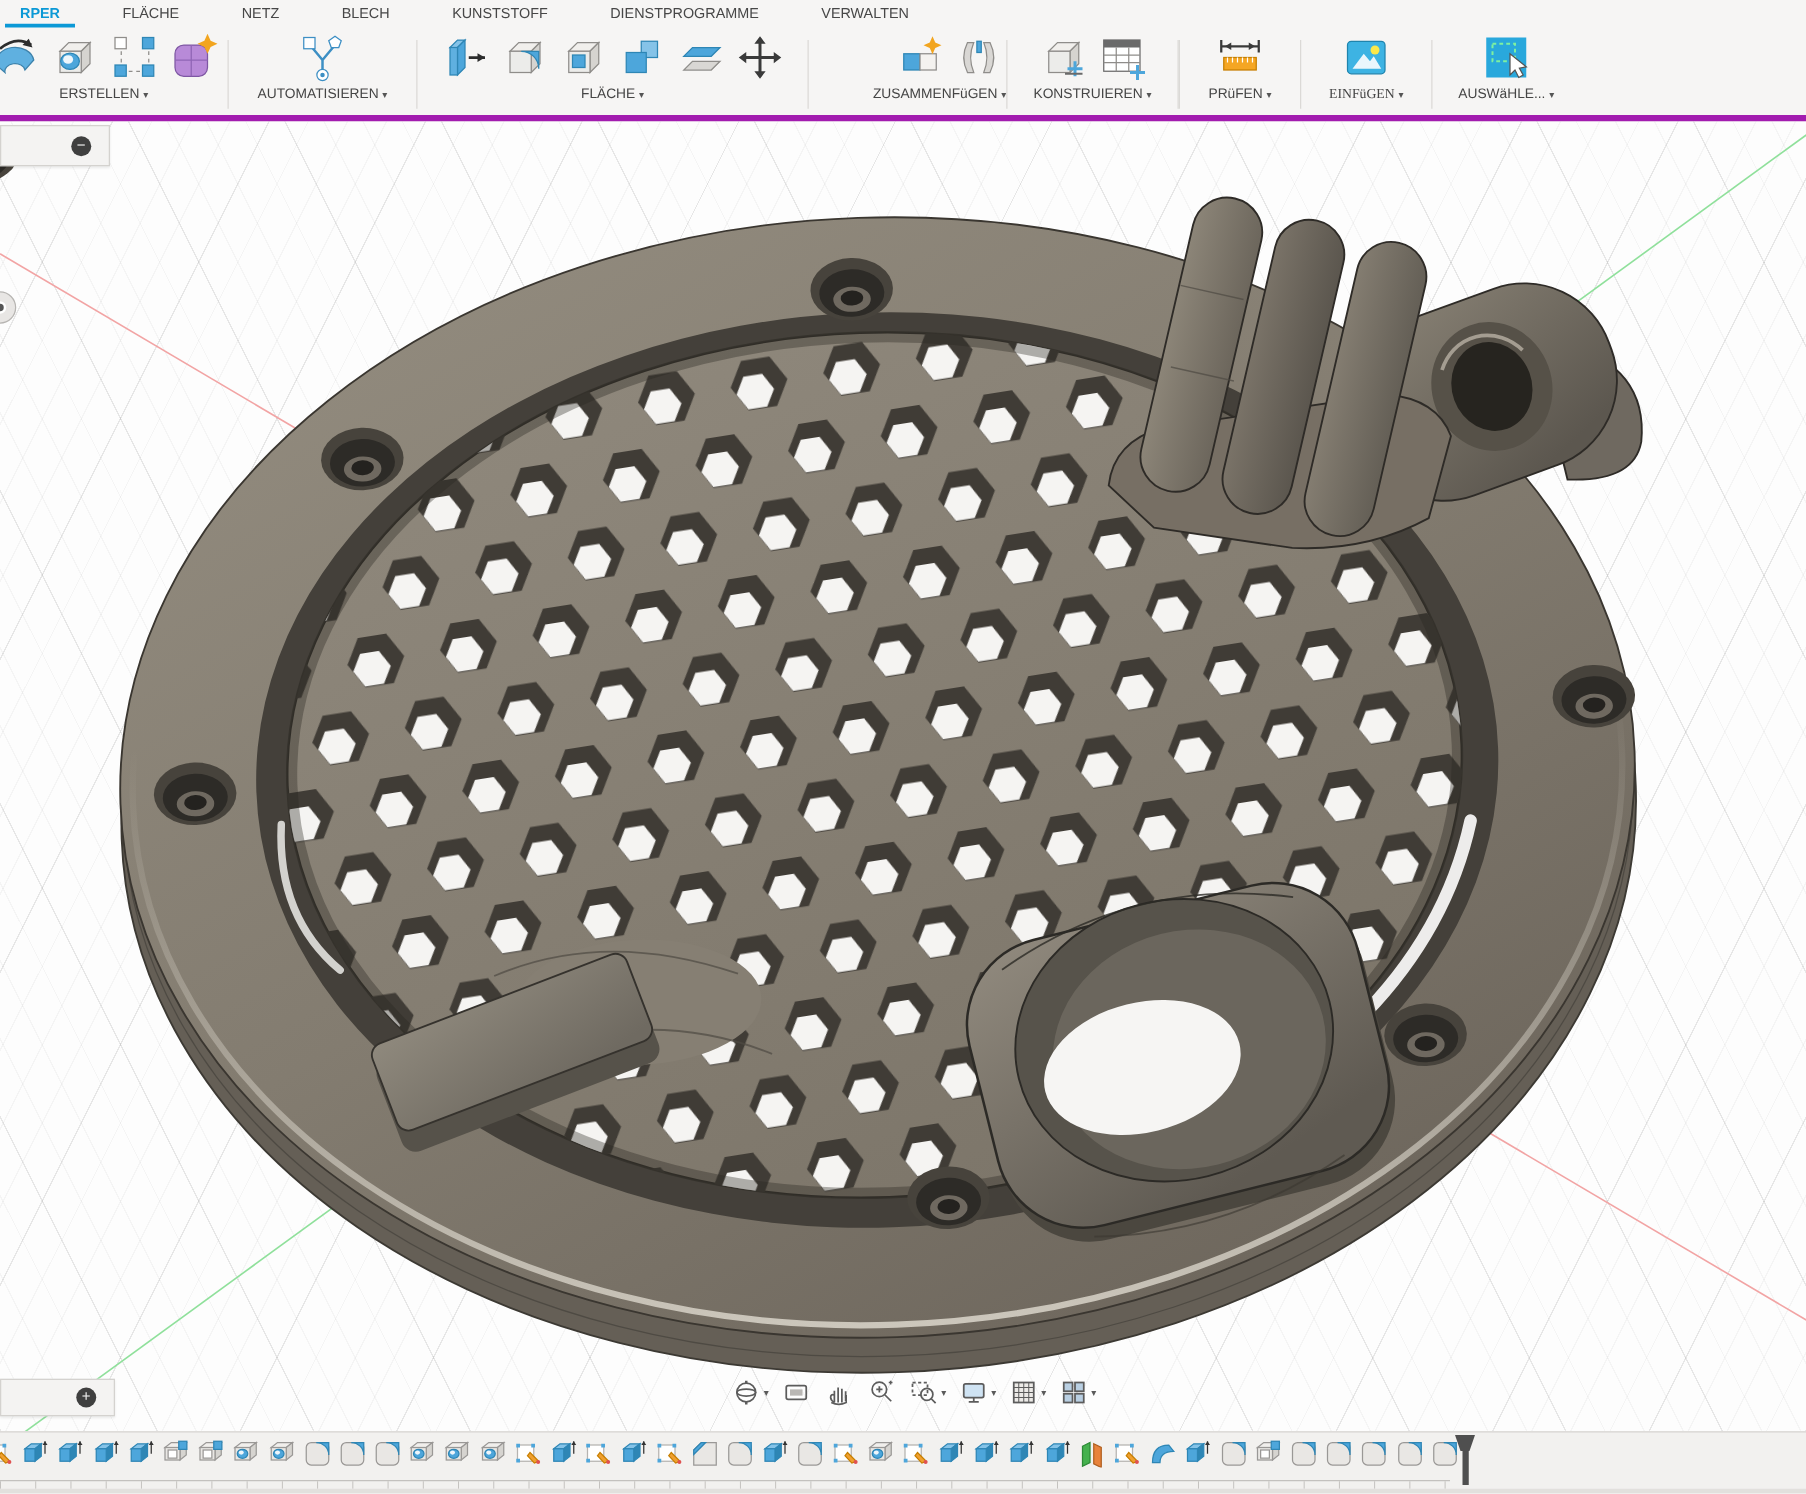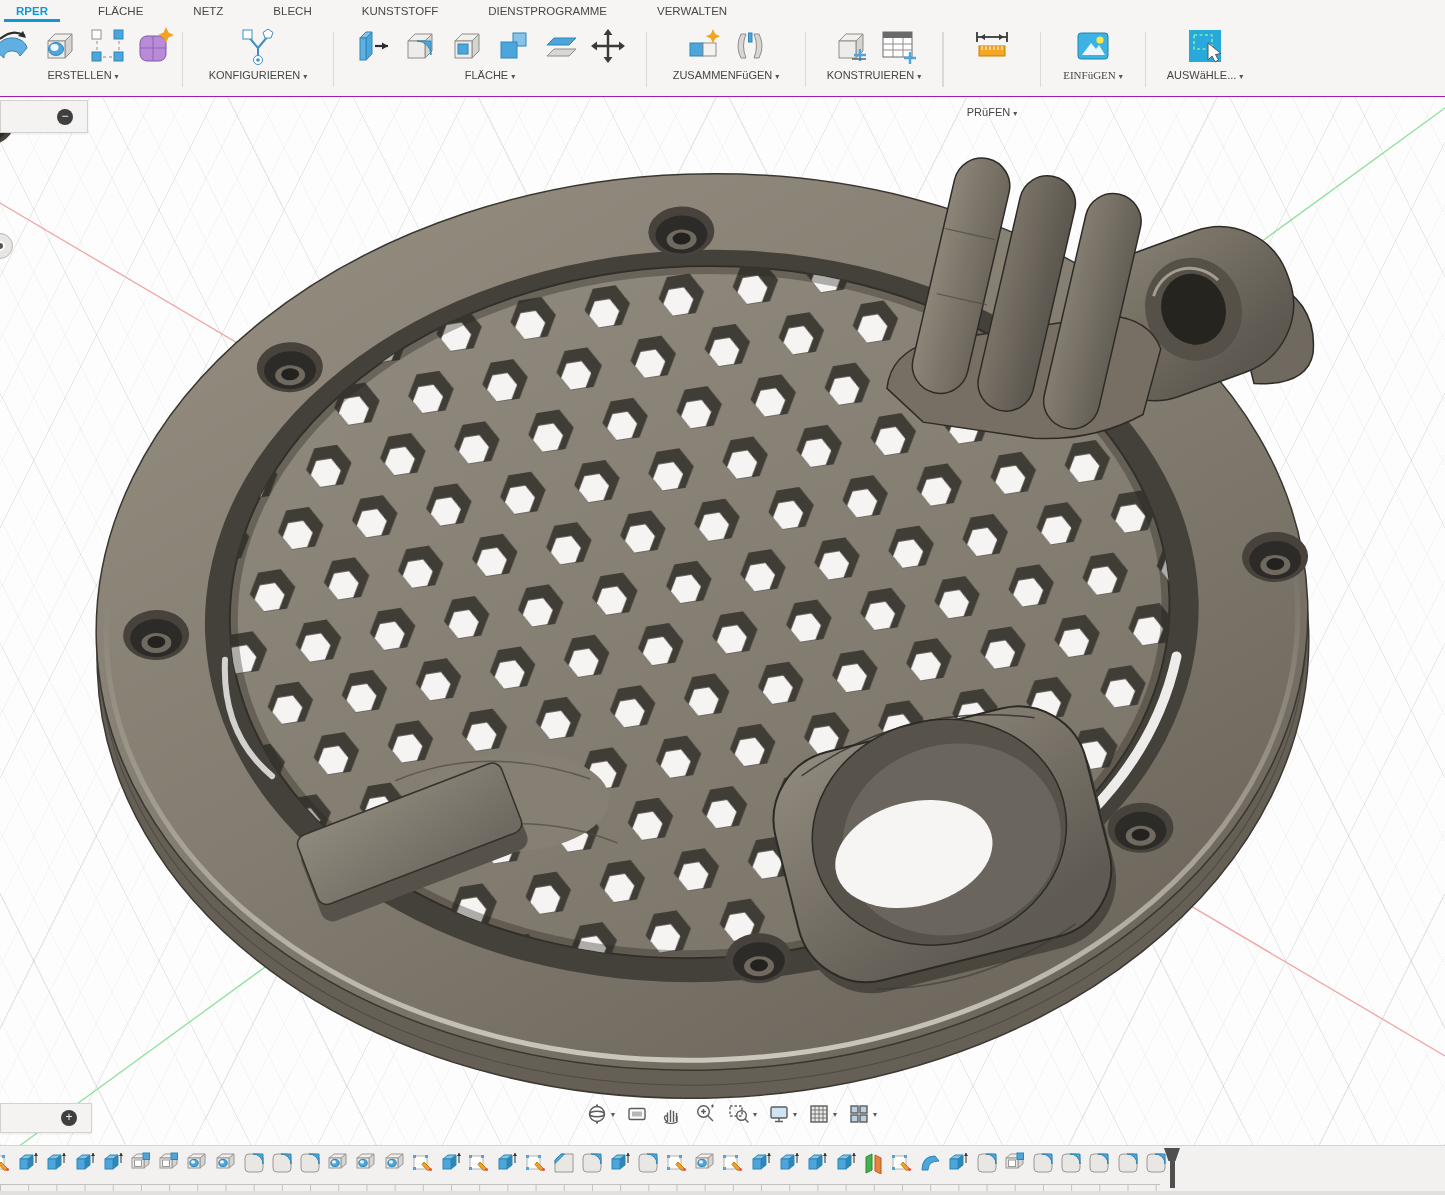--- a/index.html
+++ b/index.html
@@ -2,21 +2,21 @@
 <html><head>
 <meta charset="utf-8">
 <style>
   * { box-sizing: border-box; margin: 0; padding: 0; }
   html,body { width:1445px; height:1195px; overflow:hidden;
     font-family:"Liberation Sans", sans-serif; background:#fff; }
   .app { position:relative; width:1445px; height:1195px; }
 
   
   .ribbon { position:absolute; top:0; left:0; right:0; height:97px;
-    background:#f6f5f4; border-bottom:1px solid #a21caf; z-index:30; }
+    background:#f6f5f4; border-bottom:5px solid #a21caf; z-index:30; }
   .tab-bar { display:flex; align-items:flex-start; height:22px; padding-left:2px; }
   .tab { position:relative; font-size:11.5px; color:#474747; padding:5px 14px 4px;
     margin-right:22px; white-space:nowrap; cursor:default; }
   .tab.active { color:#0c99d6; font-weight:bold; }
   .tab.active::after { content:""; position:absolute; left:2px; right:2px; bottom:-1px;
     height:3px; background:#0c99d6; }
   .tool-row { display:flex; height:73px; margin-left:-16px; }
   .rgroup { display:flex; flex-direction:column; align-items:center; padding-top:1px; }
   .rgroup .icons { flex:1; display:flex; align-items:center; justify-content:center; gap:3px; }
   .rgroup .glabel { font-size:11px; color:#454545; padding-bottom:18px; white-space:nowrap; }
@@ -131,21 +131,21 @@
             <div class="ricon">
               <svg width="42" height="42" viewBox="0 0 42 42" xmlns="http://www.w3.org/2000/svg">
                 <path d="M21 23 L11 11 M21 23 L31 11 M21 23 L21 34" stroke="#3d8fc4" stroke-width="2" fill="none"></path>
                 <rect x="6" y="5" width="9" height="9" fill="#fff" stroke="#3d8fc4"></rect>
                 <path d="M31 4 l5 3.5 -2 5.5 h-6 l-2 -5.5 z" fill="#fff" stroke="#3d8fc4"></path>
                 <circle cx="21" cy="35" r="4.5" fill="#fff" stroke="#3d8fc4"></circle>
                 <circle cx="21" cy="35" r="1.8" fill="#3d8fc4"></circle>
               </svg>
             </div>
           </div>
-          <div class="glabel"><span>KONFIGURIEREN</span><span class="caret">▾</span></div>
+          <div class="glabel"><span>AUTOMATISIEREN</span><span class="caret">▾</span></div>
         </div>
         <div class="rsep"></div>
         <div class="rgroup" style="width: 312px;">
           <div class="icons">
             <div class="ricon">
               <svg width="42" height="42" viewBox="0 0 42 42" xmlns="http://www.w3.org/2000/svg">
                 <polygon points="8,13 14,7 20,7 14,13" fill="#85c3e8" stroke="#2e86b5"></polygon>
                 <polygon points="14,13 20,7 20,29 14,35" fill="#4da6db" stroke="#2e86b5"></polygon>
                 <rect x="8" y="13" width="6" height="22" fill="#5fb0e0" stroke="#2e86b5"></rect>
                 <line x1="23" y1="21" x2="36" y2="21" stroke="#2d2d2d" stroke-width="2.2"></line>
@@ -183,21 +183,21 @@
             <div class="ricon">
               <svg width="42" height="42" viewBox="0 0 42 42" xmlns="http://www.w3.org/2000/svg">
                 <path d="M21 6 v30 M6 21 h30" stroke="#3a3a3a" stroke-width="2.4"></path>
                 <path d="M21 4 l-4.5 6 h9 z M21 38 l-4.5 -6 h9 z M4 21 l6 -4.5 v9 z M38 21 l-6 -4.5 v9 z" fill="#3a3a3a"></path>
               </svg>
             </div>
           </div>
           <div class="glabel"><span>FLÄCHE</span><span class="caret">▾</span></div>
         </div>
         <div class="rsep"></div>
-        <div class="rgroup" style="width: 158px;">
+        <div class="rgroup" style="width: 158px; align-items: flex-end;">
           <div class="icons">
             <div class="ricon">
               <svg width="42" height="42" viewBox="0 0 42 42" xmlns="http://www.w3.org/2000/svg">
                 <rect x="8" y="18" width="13" height="13" fill="#4da6db" stroke="#2e86b5"></rect>
                 <rect x="21" y="18" width="13" height="13" fill="#f4f2ef" stroke="#8f8d8a"></rect>
                 <path d="M31 4 l2.2 5 5 2.2 -5 2.2 -2.2 5 -2.2 -5 -5 -2.2 5 -2.2 z" fill="#f2a51f"></path>
               </svg>
             </div>
             <div class="ricon">
               <svg width="42" height="42" viewBox="0 0 42 42" xmlns="http://www.w3.org/2000/svg">
@@ -227,21 +227,21 @@
                 <rect x="6" y="7" width="29" height="6" fill="#6a6a6a"></rect>
                 <path d="M6 19 h29 M6 25 h29 M16 13 v19 M26 13 v19" stroke="#8f8d8a"></path>
                 <path d="M27 33 h12 M33 27 v12" stroke="#4da6db" stroke-width="2.4"></path>
               </svg>
             </div>
           </div>
           <div class="glabel"><span>KONSTRUIEREN</span><span class="caret">▾</span></div>
         </div>
         <div class="rsep"></div>
         <div class="rsep"></div>
-        <div class="rgroup" style="width: 96px; gap: 37px;">
+        <div class="rgroup" style="width: 96px;">
           <div class="icons">
             <div class="ricon">
               <svg width="42" height="42" viewBox="0 0 42 42" xmlns="http://www.w3.org/2000/svg">
                 <line x1="6" y1="12" x2="36" y2="12" stroke="#3a3a3a" stroke-width="1.8"></line>
                 <line x1="6" y1="7" x2="6" y2="17" stroke="#3a3a3a" stroke-width="1.8"></line>
                 <line x1="36" y1="7" x2="36" y2="17" stroke="#3a3a3a" stroke-width="1.8"></line>
                 <path d="M9 12 l5 -3 v6 z M33 12 l-5 -3 v6 z" fill="#3a3a3a"></path>
                 <rect x="8" y="21" width="26" height="10" fill="#f5a623" stroke="#c77f00"></rect>
                 <path d="M11 21 v4 M15 21 v4 M19 21 v4 M23 21 v4 M27 21 v4 M31 21 v4" stroke="#fff"></path>
               </svg>

